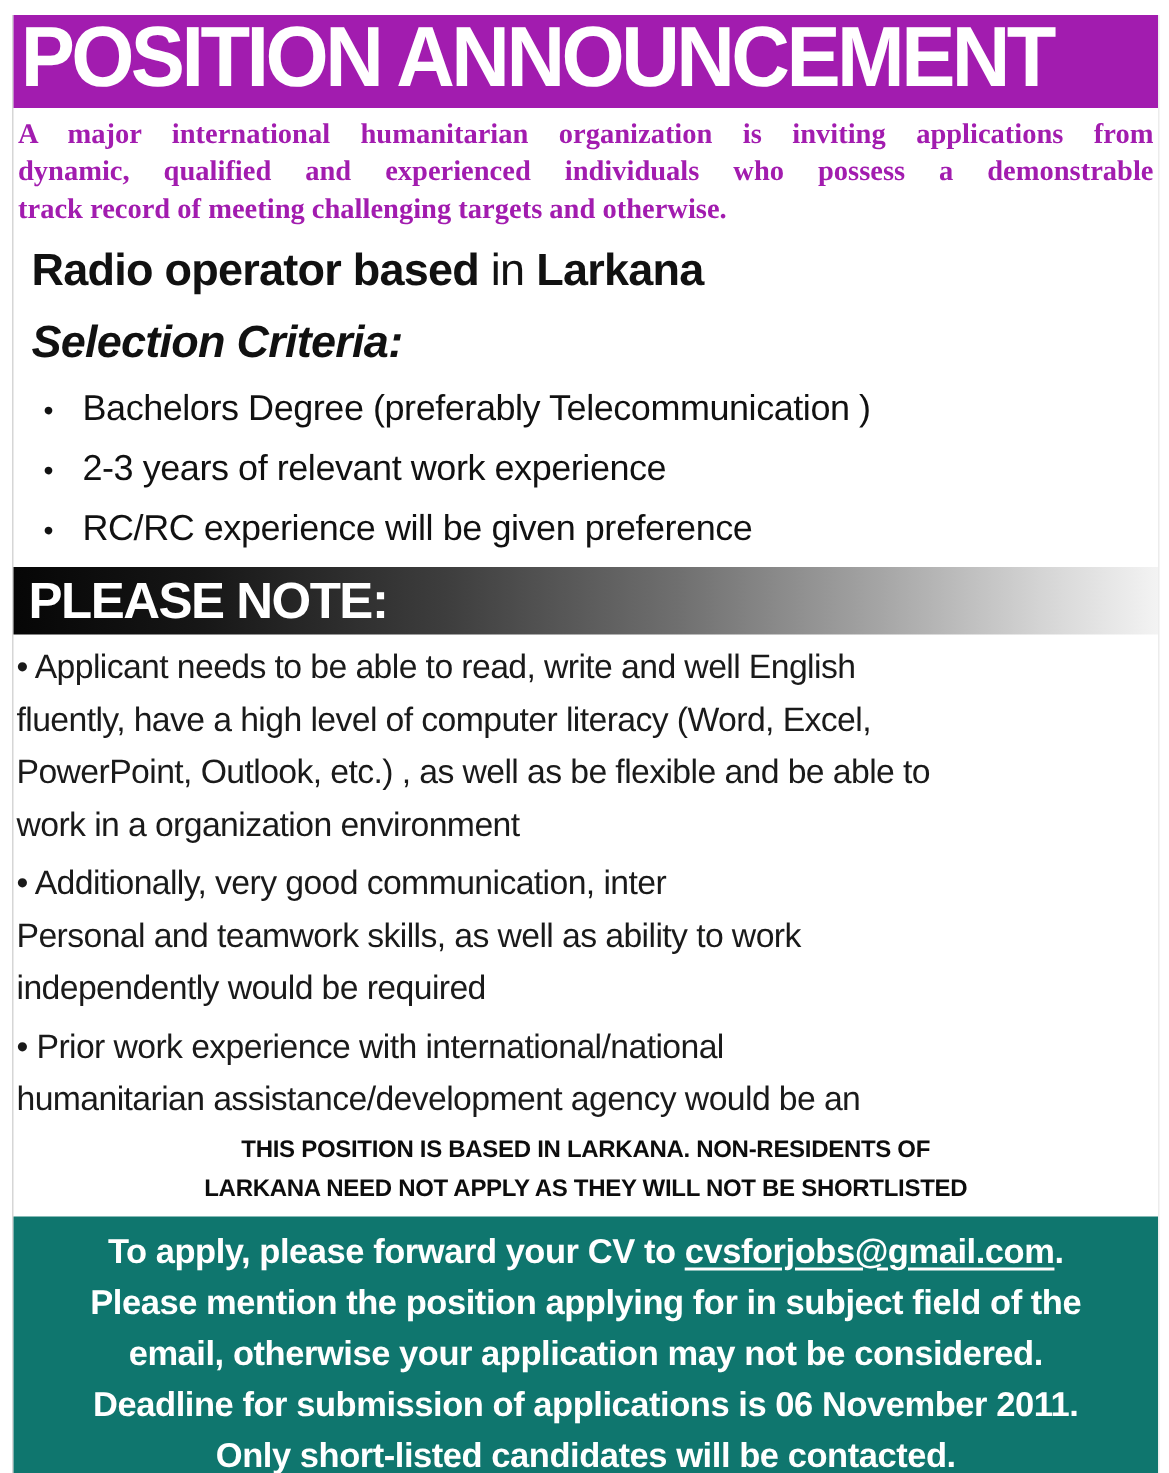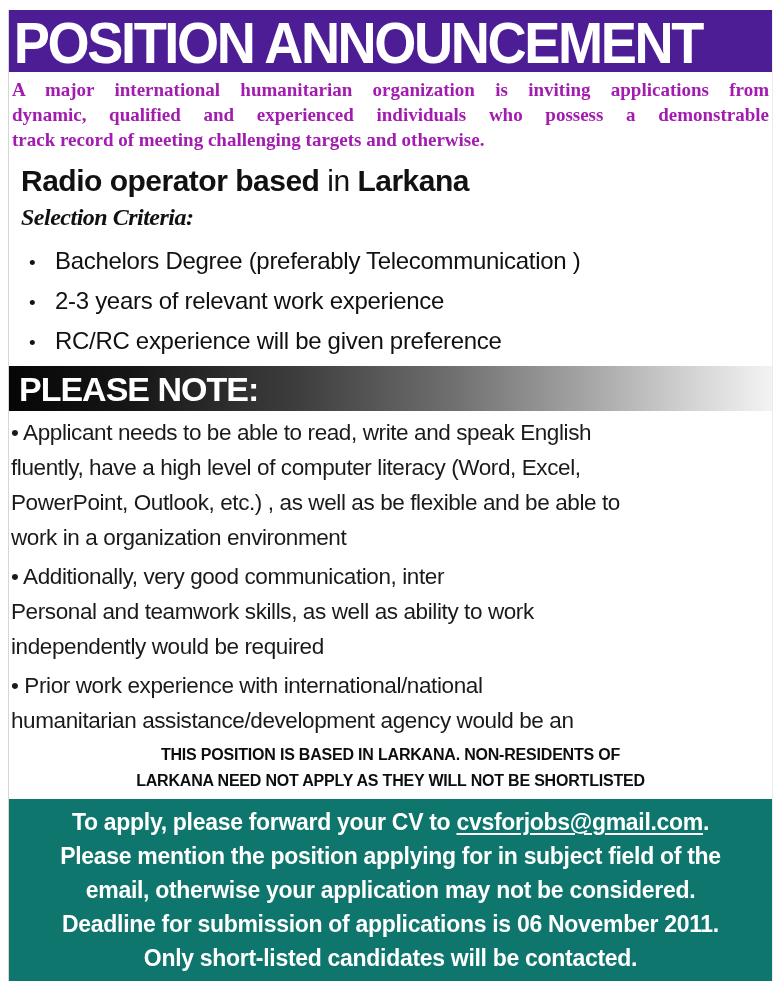--- a/index.html
+++ b/index.html
@@ -15,24 +15,24 @@
   .sheet {
     box-sizing: border-box;
     margin: 10px 6px 6px 8px;
     width: 765px;
     border-left: 1px solid #d6d6d6;
     border-right: 1px solid #ececec;
   }
 
   
   .title-banner {
-    background: #4c1d95;
+    background: #a21caf;
     height: 62px;
     display: flex;
-    align-items: flex-end;
+    align-items: flex-start;
     overflow: hidden;
     margin-bottom: 5px;
   }
   .title-banner .txt {
     color: #ffffff;
     font-weight: 700;
     font-size: 57px;
     line-height: 1;
     letter-spacing: -2.5px;
     white-space: nowrap;
@@ -56,27 +56,26 @@
   
   .role-heading {
     margin: 12px 0 0 12px;
     font-size: 30px;
     line-height: 34px;
     font-weight: 700;
     letter-spacing: -0.5px;
   }
   .role-heading .connector { font-weight: 400; }
   .criteria-heading {
-    margin: 2px 0 0 12px;
-    font-size: 24px;
+    margin: 14px 0 0 12px;
+    font-size: 30px;
     line-height: 34px;
     font-style: italic;
     font-weight: 600;
     letter-spacing: -0.5px;
-    font-family: Liberation Serif, serif;
   }
 
   
   .criteria-list {
     list-style: none;
     margin: 12px 0 0 0;
     padding: 0 0 0 20px;
   }
   .criteria-list li {
     display: flex;
@@ -185,21 +184,21 @@
       <span>RC/RC experience will be given preference</span>
     </li>
   </ul>
 
   <div class="note-banner">
     <span class="txt">PLEASE NOTE:</span>
   </div>
 
   <div class="note-body">
     <div class="note-bullet">
-        <div class="line">•  Applicant needs to be able to read, write and speak English</div>
+        <div class="line">•  Applicant needs to be able to read, write and well English</div>
         <div class="line">fluently, have a high level of computer literacy (Word, Excel,</div>
         <div class="line">PowerPoint, Outlook, etc.) , as well as be flexible and be able to</div>
         <div class="line">work in a organization environment</div>
       </div>
     <div class="note-bullet">
         <div class="line">•   Additionally, very good communication, inter</div>
         <div class="line">Personal and teamwork skills, as well as ability to work</div>
         <div class="line">independently would be required</div>
       </div>
     <div class="note-bullet">

